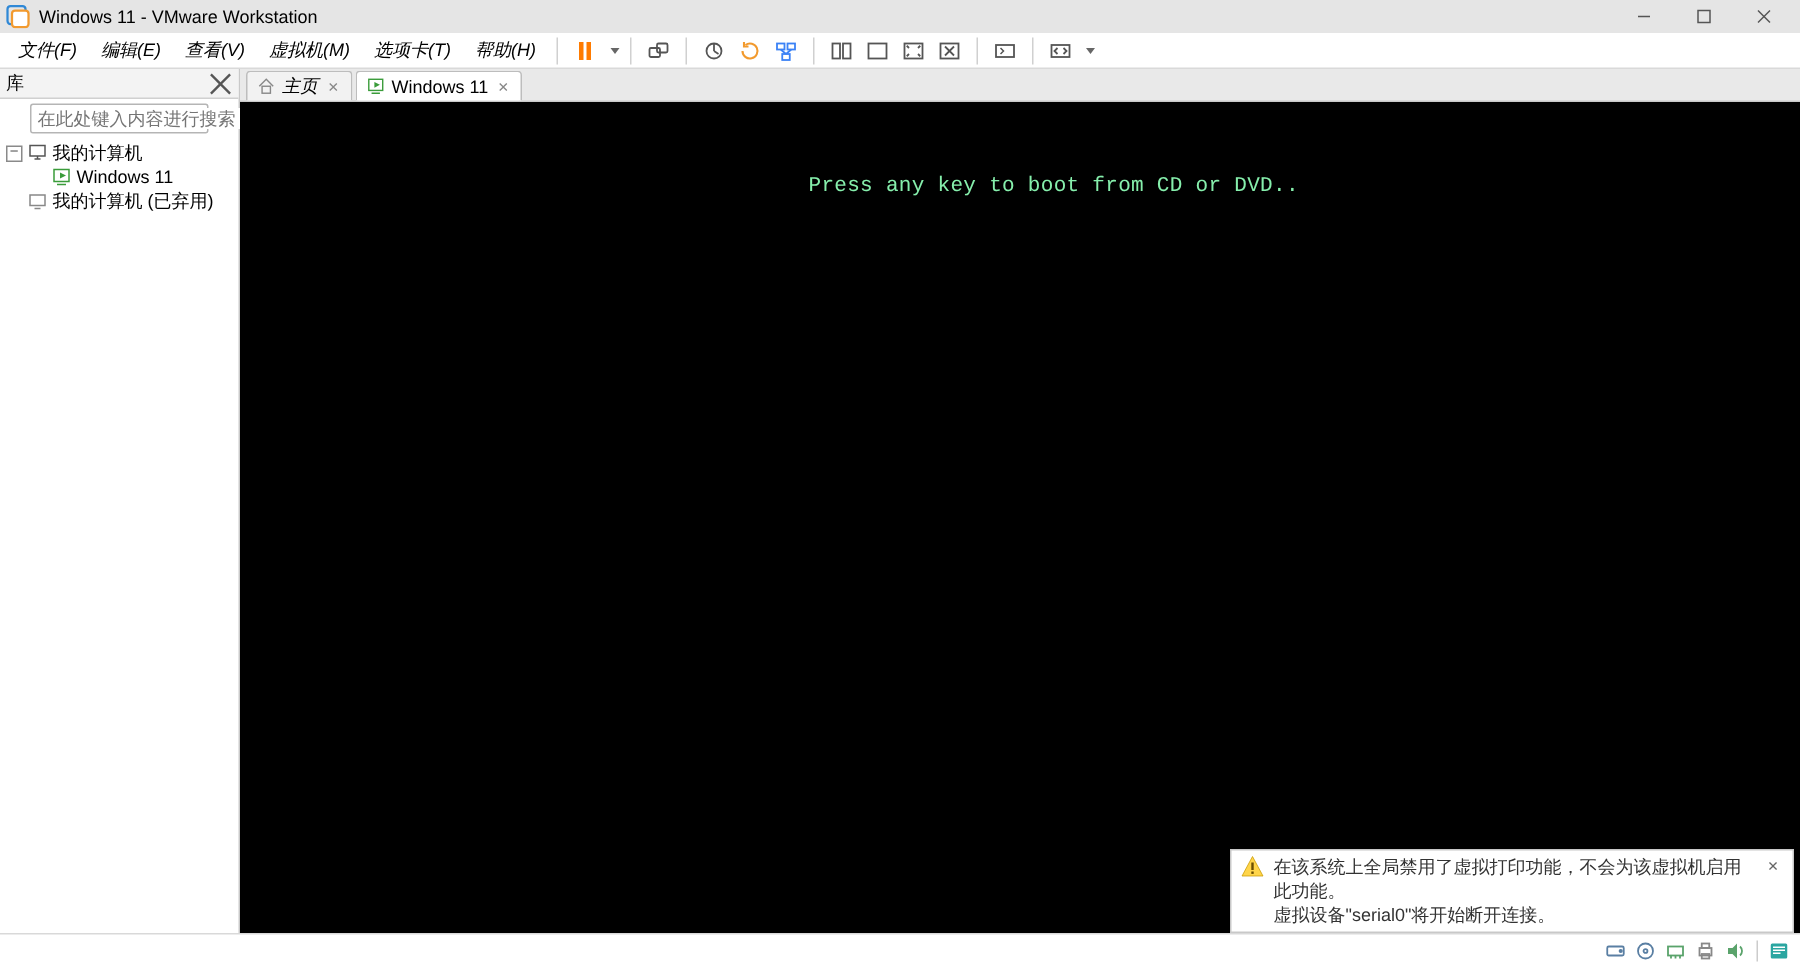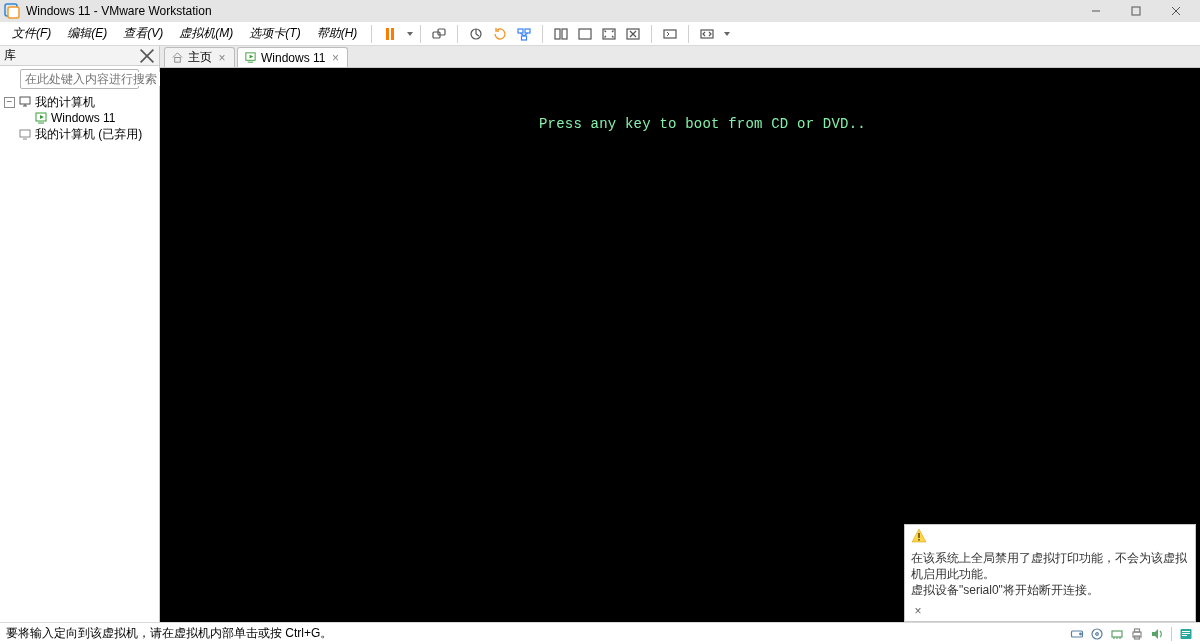--- a/index.html
+++ b/index.html
@@ -44,33 +44,33 @@
   .tree-icon { width:14px; height:14px; display:flex; align-items:center; justify-content:center; }
   .tree-icon svg { width:14px; height:14px; }
 
   
   .content { flex:1; display:flex; flex-direction:column; min-width:0; }
   .tabstrip { height:22px; background:#e9e9e9; display:flex; align-items:flex-end; padding-left:4px; gap:2px; border-bottom:1px solid #c9c9c9;}
   .tab { height:20px; display:flex; align-items:center; padding:0 6px; border:1px solid #bdbdbd; border-bottom:none; border-radius:3px 3px 0 0; background:#fff; gap:4px; }
   .tab .tab-close { width:12px; height:12px; display:flex; align-items:center; justify-content:center; color:#888; }
   .tab svg.icon { width:13px; height:13px; }
   .tab.active { background:#fff; }
-  .tab.inactive { background:#f2f2f2; }
+  .tab.inactive { background:#f2f2f2;font-style:italic; }
 
   .vm-view { flex:1; background:#000; color:#ccc; font-family:Consolas,"Courier New",monospace; font-size:14px; position:relative; overflow:hidden; }
   .vm-text { position:absolute; left:379px; top:48px; white-space:pre; color:#86efac; letter-spacing:0.2px; }
 
   
   .statusbar { height:22px; background:#fff; border-top:1px solid #d9d9d9; display:flex; align-items:center; padding:0 6px; font-size:12px; position:relative; }
   .status-icons { margin-left:auto; display:flex; align-items:center; gap:4px; }
   .status-icons .sicon { width:16px; height:16px; display:flex; align-items:center; justify-content:center; }
   .status-icons .sicon svg { width:14px; height:14px; }
 
   
-  .toast { position:absolute; right:4px; bottom:22px; width:292px; background:#fff; border:1px solid #c8c8c8; box-shadow:0 1px 3px rgba(0,0,0,0.15); padding:3px 6px 3px 6px; display:flex; gap:6px; font-size:12px; line-height:16px;flex-direction:column; }
+  .toast { position:absolute; right:4px; bottom:22px; width:376px; background:#fff; border:1px solid #c8c8c8; box-shadow:0 1px 3px rgba(0,0,0,0.15); padding:3px 6px 3px 6px; display:flex; gap:6px; font-size:12px; line-height:16px; }
   .toast .warn-icon { width:16px; height:16px; flex:none; display:flex; align-items:flex-start; justify-content:center;}
   .toast .warn-icon svg { width:16px; height:16px; }
   .toast .toast-close { width:14px; height:14px; display:flex; align-items:center; justify-content:center; color:#666; flex:none;}
   .toast-body { flex:1; color:#333; }
 </style>
 </head>
 <body>
 
 <div class="titlebar">
   <span class="app-icon">
@@ -309,21 +309,20 @@
   <div class="toast-body">
     <div>在该系统上全局禁用了虚拟打印功能，不会为该虚拟机启用此功能。</div>
     <div>
       <span>虚拟设备</span><span>"serial0"</span><span>将开始断开连接。</span>
     </div>
   </div>
   <span class="toast-close">×</span>
 </div>
 
 <div class="statusbar">
-  <span>要将输入定向到该虚拟机，请在虚拟机内部单击或按 Ctrl+G。</span>
   <div class="status-icons">
     <span class="sicon">
         <svg viewBox="0 0 14 14" fill="none" stroke="#5a7fa3" stroke-width="1.2">
           <rect x="1.5" y="4" width="11" height="6" rx="1"></rect>
           <circle cx="10.5" cy="7" r="0.8" fill="#5a7fa3"></circle>
         </svg>
       </span>
     <span class="sicon">
         <svg viewBox="0 0 14 14" fill="none" stroke="#5a7fa3" stroke-width="1.2">
           <circle cx="7" cy="7" r="5"></circle>

